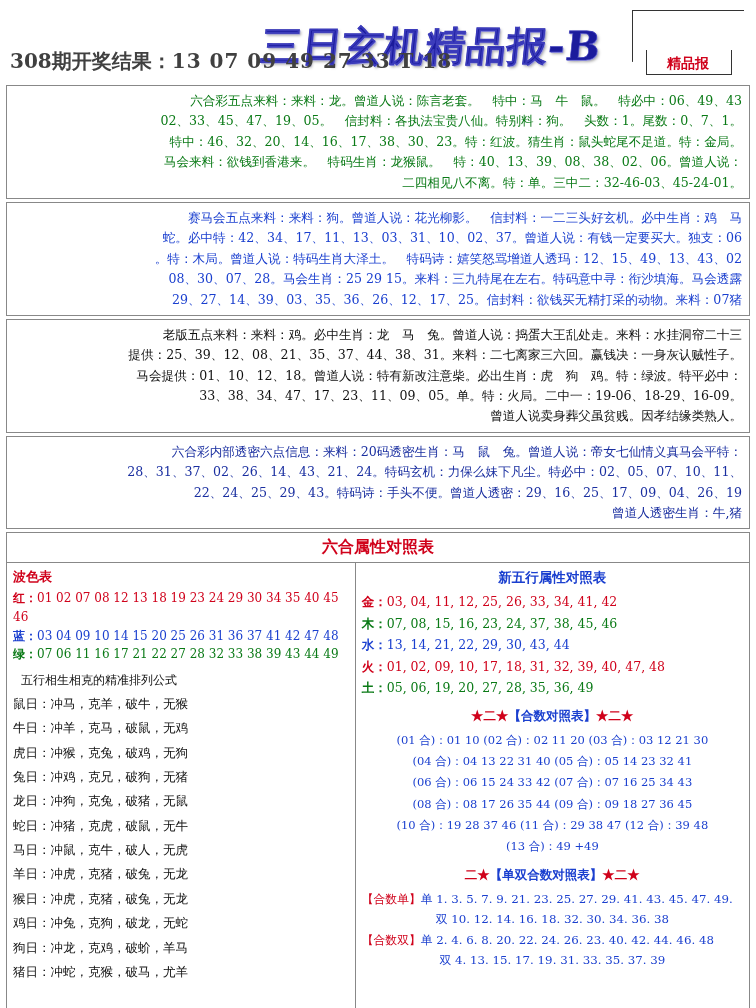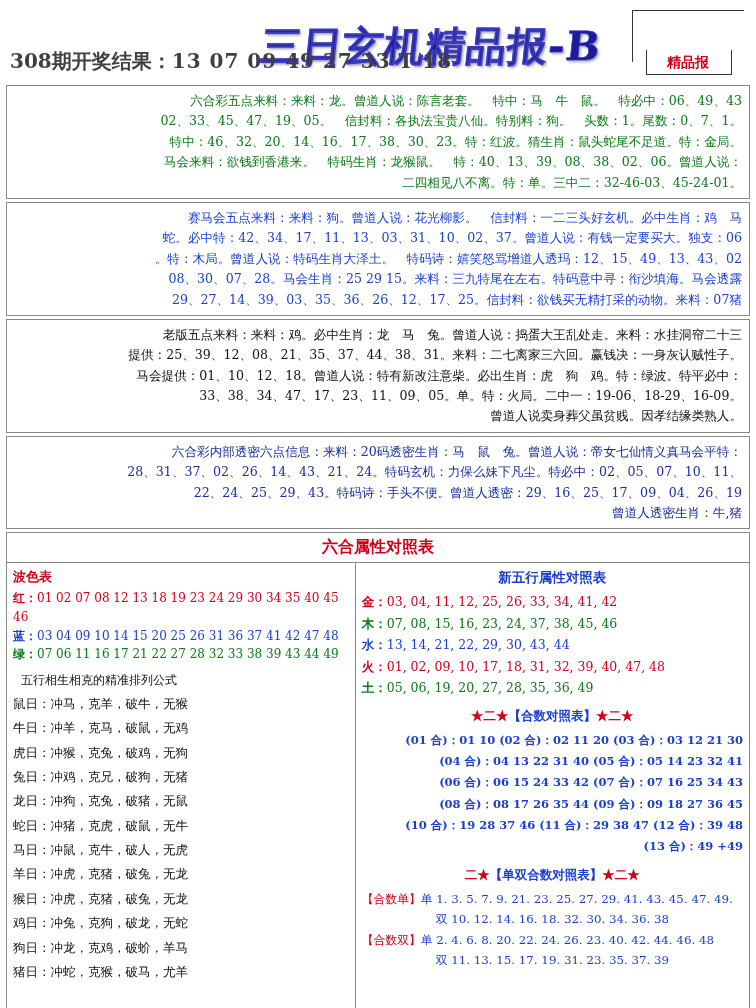--- a/index.html
+++ b/index.html
@@ -35,21 +35,21 @@
     background:#ffffff;border:1px solid #333;
     clip-path:polygon(0 0,112px 0,112px 52px,56px 38px,0 52px);
   }
   .ribbon .tail{
     position:absolute;left:14px;top:40px;width:84px;height:24px;
     background:#ffffff;border:1px solid #333;border-top:none;
   }
   .ribbon .rtext{
     position:absolute;left:14px;top:42px;width:84px;height:22px;
     text-align:center;line-height:22px;font-size:14px;font-weight:bold;color:#d0021b;
-    font-family:Liberation Serif, serif;
+    font-family:Liberation Sans, sans-serif;
   }
   .result-line{
     position:absolute;left:4px;top:44px;
     font-family:"DejaVu Serif","Liberation Serif",serif;
     font-weight:bold;font-size:20px;color:#404040;
     white-space:nowrap;
   }
   .result-line .nums{letter-spacing:1px;}
 
   
@@ -92,22 +92,22 @@
     font-family:"DejaVu Serif","Liberation Serif",serif;}
   .zodiac{font-size:12.5px;line-height:1.95;color:#111;
     font-family:"DejaVu Serif","Liberation Serif",serif;}
 
   .five-head{text-align:center;color:#1a3fcf;font-weight:bold;font-size:13.5px;margin:2px 0 4px 0;
     font-family:"DejaVu Serif","Liberation Serif",serif;}
   .five-row{font-size:12.5px;line-height:1.72;font-family:"DejaVu Serif","Liberation Serif",serif;}
   .star-head{text-align:center;color:#1a3fcf;font-weight:bold;font-size:12.5px;margin:9px 0 5px 0;
     font-family:"DejaVu Serif","Liberation Serif",serif;}
   .star-head .st{color:#d0021b;}
-  .pair-row{text-align:right;font-size:11.5px;color:#1a3fcf;line-height:1.85;
-    font-family:"DejaVu Serif","Liberation Serif",serif;font-weight:bold;}
+  .pair-row{text-align:center;font-size:11.5px;color:#1a3fcf;line-height:1.85;
+    font-family:"DejaVu Serif","Liberation Serif",serif;}
   .ds-row{font-size:11.8px;line-height:1.75;color:#1a3fcf;
     font-family:"DejaVu Serif","Liberation Serif",serif;}
   .ds-row .tag{color:#d0021b;}
 </style>
 </head>
 <body>
 
 <div class="page">
 
   <div class="header">
@@ -227,18 +227,18 @@
       <div class="ds-row">
         <span class="tag">【合数单】</span><span>单 1. 3. 5. 7. 9. 21. 23. 25. 27. 29. 41. 43. 45. 47. 49.</span>
       </div>
       <div class="ds-row" style="text-align:center">
         <span>双 10. 12. 14. 16. 18. 32. 30. 34. 36. 38</span>
       </div>
       <div class="ds-row">
         <span class="tag">【合数双】</span><span>单 2. 4. 6. 8. 20. 22. 24. 26. 23. 40. 42. 44. 46. 48</span>
       </div>
       <div class="ds-row" style="text-align:center">
-        <span>双 11. 13. 15. 17. 19. 31. 23. 35. 37. 39</span>
+        <span>双 4. 13. 15. 17. 19. 31. 33. 35. 37. 39</span>
       </div>
     </div>
   </div>
 
 </div>
 
 </body></html>

